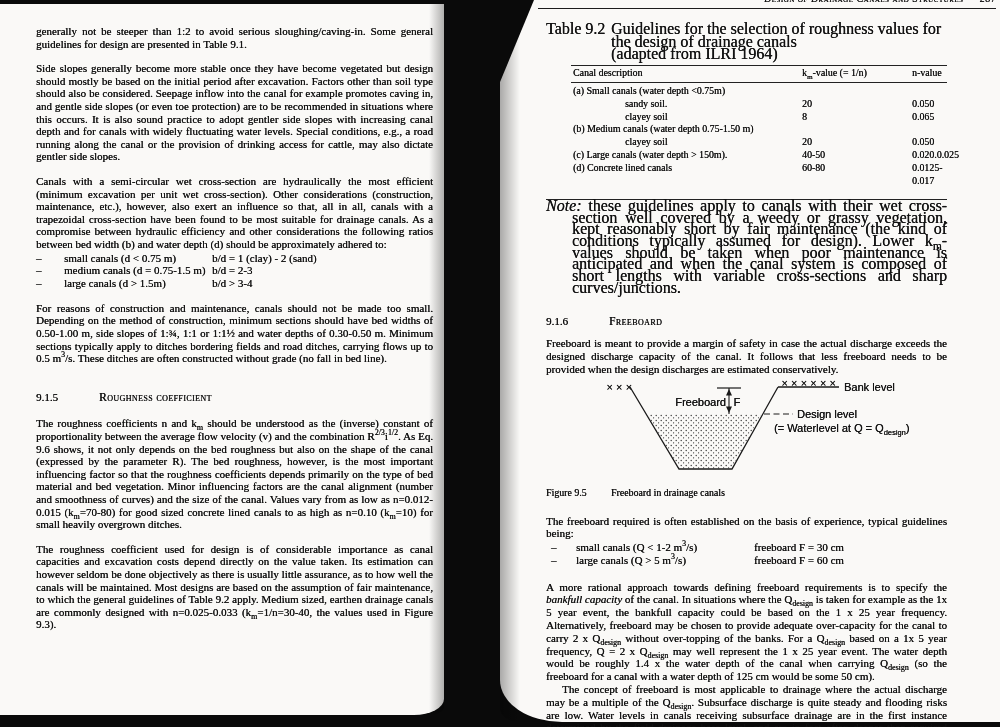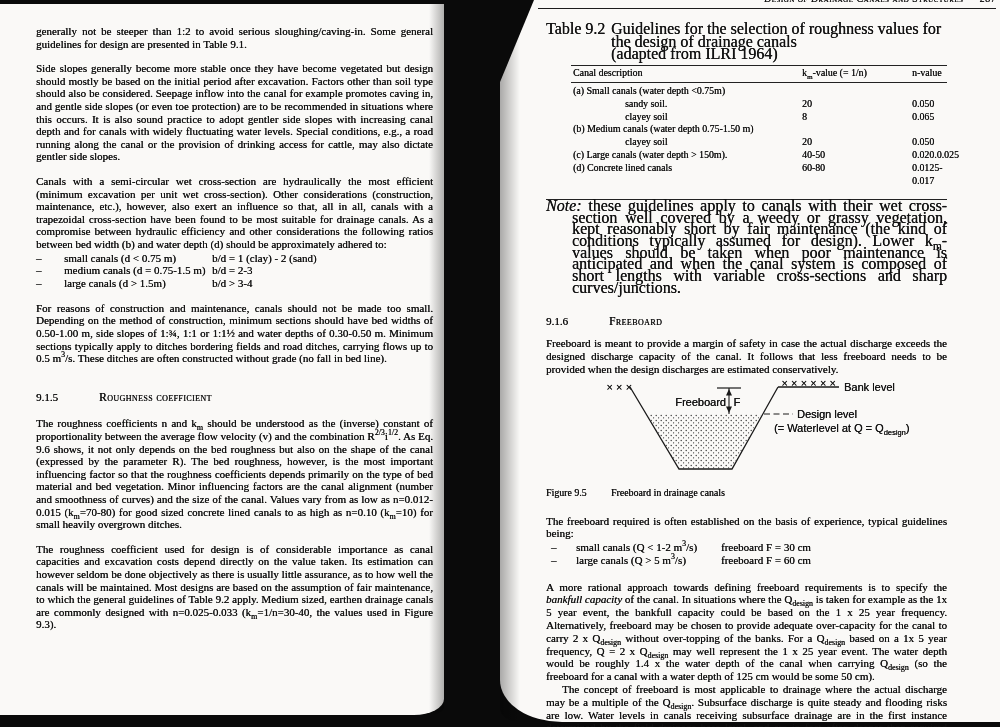--- a/index.html
+++ b/index.html
@@ -63,21 +63,21 @@
   .fig svg{display:block;}
   .fig-caption{display:flex;font-size:9.9px;margin-top:2px;text-align:left;}
   .figlabel{font-size:11px;fill:#141414;font-family:"Liberation Sans","DejaVu Sans",sans-serif;}
   .marks{font-size:8.5px;letter-spacing:2.5px;fill:#141414;font-family:"DejaVu Sans",sans-serif;}
 
   .p-freq{margin-top:15px;}
   .flist{margin-top:1px;text-align:left;}
   .frow{display:flex;line-height:13.2px;padding-left:5px;}
   .fdash{width:25px;flex:none;}
   .fitem{width:145px;flex:none;}
-  .fval{flex:1;}
+  .fval{flex:1;margin-left:33px;}
   .p-rational{margin-top:13px;}
   .p-concept{margin-top:0;text-indent:16px;}
 
   sub,sup{font-size:0.72em;line-height:0;}
 </style>
 </head>
 <body>
 
 <div class="page page-left">
   <div class="lp-content txt">

